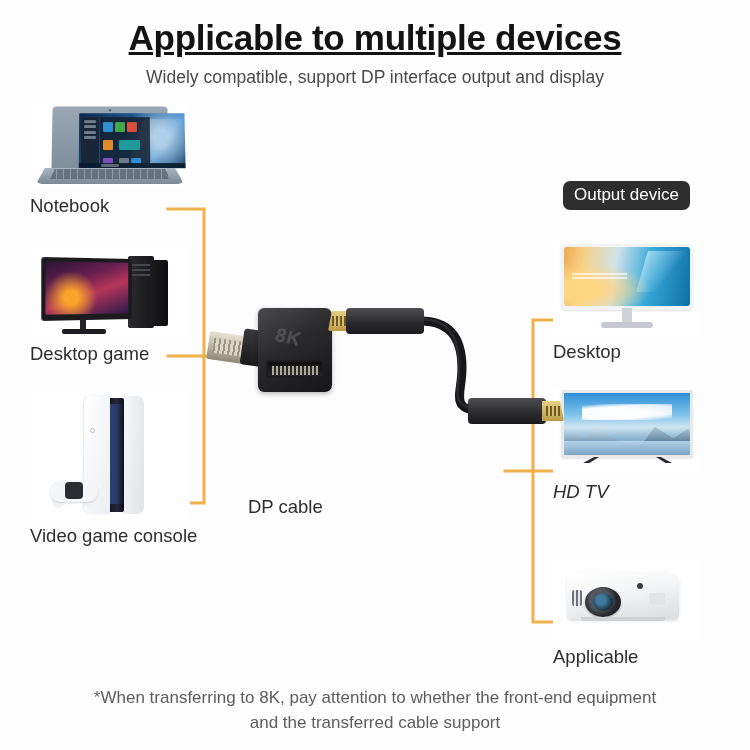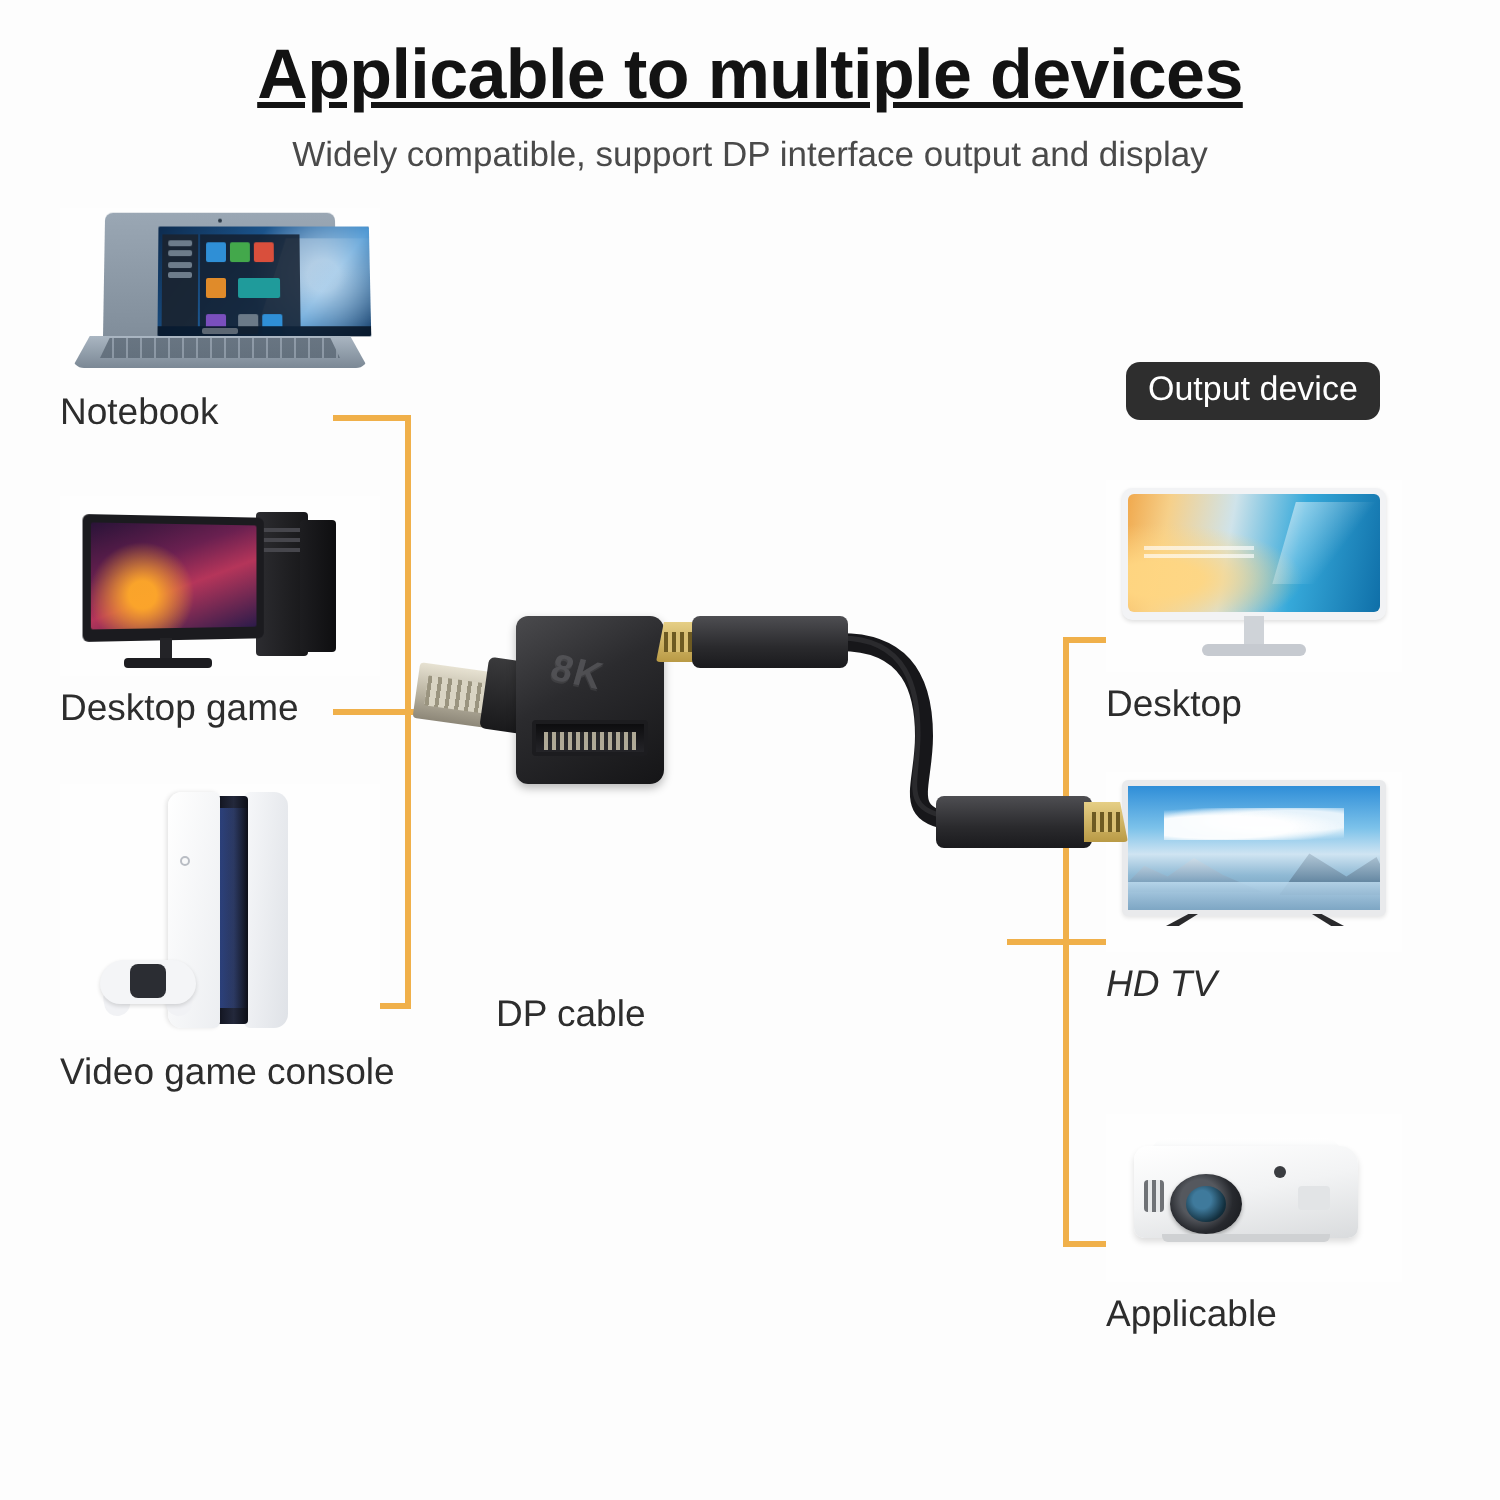--- a/index.html
+++ b/index.html
@@ -510,14 +510,18 @@
       </div>
 
     <div class="cab-gold-a"></div>
     <div class="cab-head-a"></div>
     <div class="cab-head-b"></div>
     <div class="cab-gold-b"></div>
   </div>
 
   <div id="label-dp">DP cable</div>
 
+  <div id="footnote">
+    <div>*When transferring to 8K, pay attention to whether the front-end equipment</div>
+    <div>and the transferred cable support</div>
+  </div>
 
 </div>
 
 </body></html>

